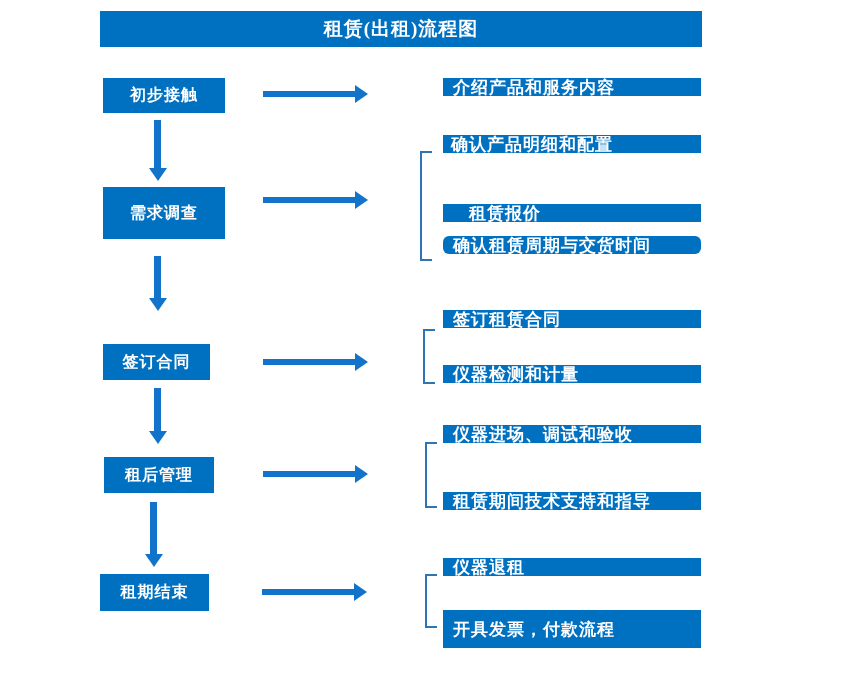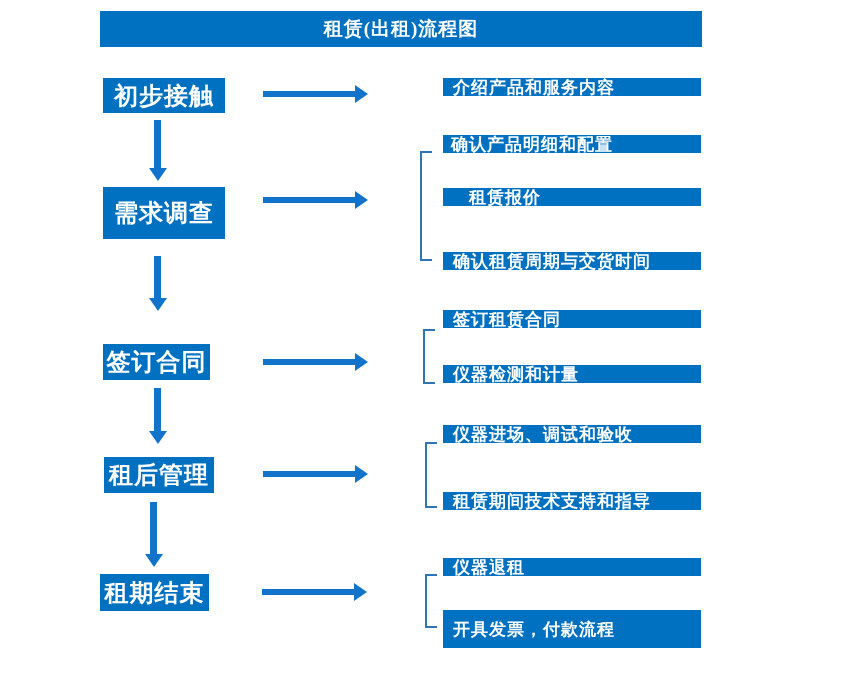--- a/index.html
+++ b/index.html
@@ -14,21 +14,21 @@
     font-family:"Liberation Serif","DejaVu Serif",serif;
   }
   .title-bar{
     position:absolute;left:100px;top:11px;width:602px;height:36px;
     background:var(--box-blue);color:var(--text-white);
     font-size:19px;font-weight:bold;text-align:center;line-height:36px;
     letter-spacing:1px;
   }
   .step{
     position:absolute;background:var(--box-blue);color:var(--text-white);
-    font-size:24px;font-weight:bold;letter-spacing:1px;
+    font-size:16px;font-weight:bold;letter-spacing:1px;
     display:flex;align-items:center;justify-content:center;
   }
   .item{
     position:absolute;left:443px;width:258px;height:18px;
     background:var(--box-blue);color:var(--text-white);
     font-size:17px;font-weight:bold;letter-spacing:1px;
     display:flex;align-items:center;padding-left:10px;box-sizing:border-box;
   }
   .h-arrow{position:absolute;height:6px;background:var(--arrow-blue);}
   .h-arrow::after{
@@ -73,22 +73,22 @@
   <div class="h-arrow" style="left:262px;top:589px;width:92px;"></div>
 
   <div class="bracket" style="left:420px;top:151px;height:110px;"></div>
   <div class="bracket" style="left:423px;top:329px;height:55px;"></div>
   <div class="bracket" style="left:425px;top:442px;height:66px;"></div>
   <div class="bracket" style="left:425px;top:574px;height:54px;"></div>
 
   <div class="item" style="top:78px;">介绍产品和服务内容</div>
 
   <div class="item" style="top:135px;padding-left:8px;">确认产品明细和配置</div>
-  <div class="item" style="top:188px;padding-left:26px;">租赁报价</div>
-  <div class="item" style="top:252px;">确认租赁周期与交货时间</div>
+  <div class="item" style="top:204px;padding-left:26px;">租赁报价</div>
+  <div class="item" style="top:236px;border-radius:6px;">确认租赁周期与交货时间</div>
 
   <div class="item" style="top:310px;">签订租赁合同</div>
   <div class="item" style="top:365px;">仪器检测和计量</div>
 
   <div class="item" style="top:425px;">仪器进场、调试和验收</div>
   <div class="item" style="top:492px;">租赁期间技术支持和指导</div>
 
   <div class="item" style="top:558px;">仪器退租</div>
   <div class="item" style="top:610px;height:38px;">开具发票，付款流程</div>
 

